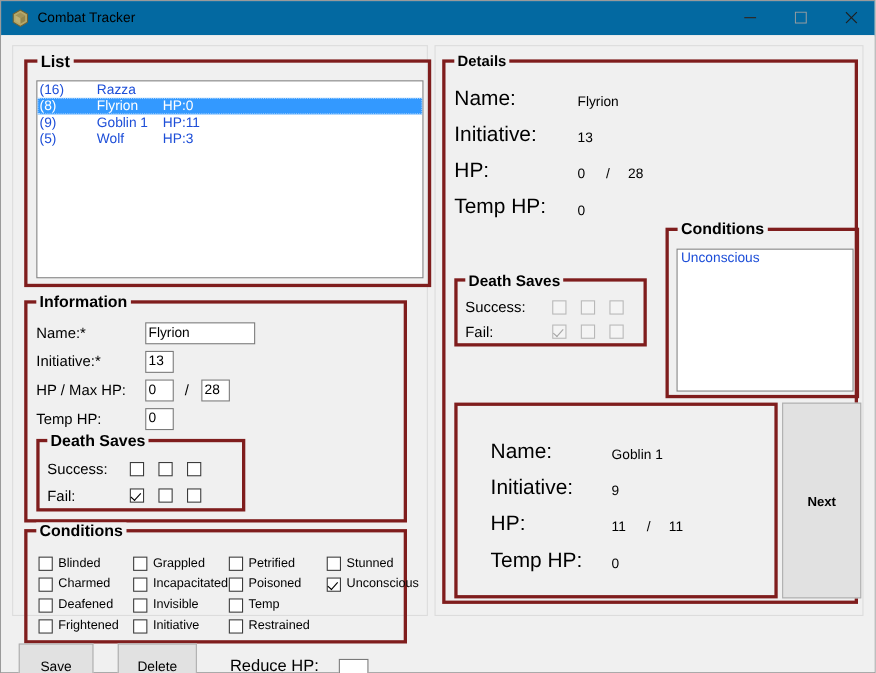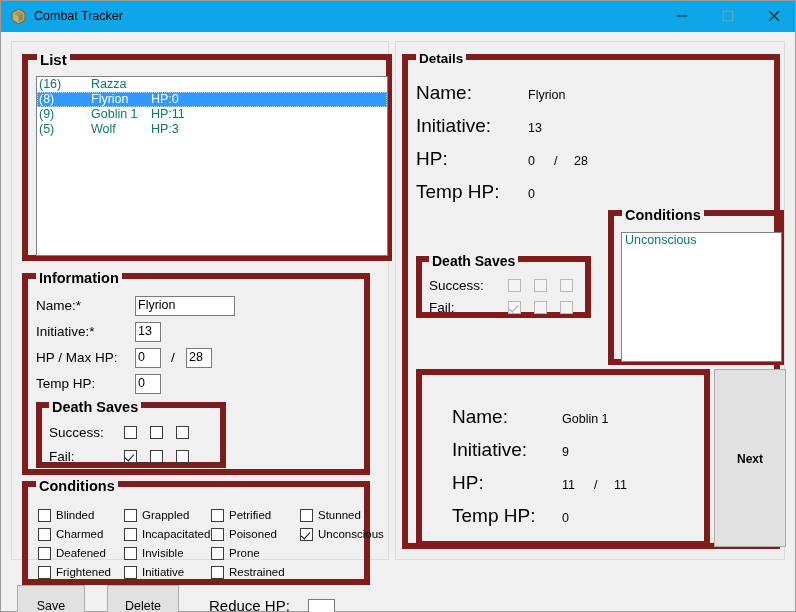--- a/index.html
+++ b/index.html
@@ -24,21 +24,21 @@
     box-sizing: border-box;
     border: 1px solid #9a9a9a;
     background: #f0f0f0;
   }
 
   .titlebar {
     position: absolute;
     left: 0; top: 0;
     width: 794px;
     height: 31px;
-    background: #0ea5e9;
+    background: #0369a1;
     border-bottom: 1px solid #dcdcdc;
   }
   .title-icon {
     position: absolute;
     left: 9px; top: 7px;
     width: 17px; height: 17px;
   }
   .title-text {
     position: absolute;
     left: 33px; top: 7px;
@@ -75,21 +75,21 @@
     border: 1px solid #dcdcdc;
     background: #f0f0f0;
   }
   #left-panel  { left: 10px;  top: 9px;  width: 378px; height: 519px; }
   #right-panel { left: 394px; top: 9px;  width: 390px; height: 519px; }
 
   
   .group {
     position: absolute;
     box-sizing: border-box;
-    border: 6px solid #7f1d1d;
+    border: 3px solid #7f1d1d;
     background: transparent;
     padding-left: 36px;
   }
   .group > .glabel {
     position: absolute;
     top: -9px;
     background: #f0f0f0;
     padding: 0 3px;
     white-space: nowrap;
     color: #000000;
@@ -105,21 +105,21 @@
     background: #ffffff;
     border: 1px solid #828282;
     overflow: hidden;
   }
   #combat-list { left: 8px; top: 16px; width: 352px; height: 180px; }
   .list-row {
     position: relative;
     height: 15px;
     line-height: 15px;
     font-size: 12.5px;
-    color: #0f766e;
+    color: #1d4ed8;
     white-space: nowrap;
     padding-left: 2px;
     box-sizing: border-box;
   }
   .list-row.selected {
     background: #3399ff;
     color: #ffffff;
     outline: 1px dotted #b0d8ff;
     outline-offset: -1px;
   }
@@ -442,21 +442,21 @@
         <div class="cond-item" style="left:183px; top:22px;">
           <span class="cb"></span>
           <span class="cond-text">Petrified</span>
         </div>
         <div class="cond-item" style="left:183px; top:41px;">
           <span class="cb"></span>
           <span class="cond-text">Poisoned</span>
         </div>
         <div class="cond-item" style="left:183px; top:60px;">
           <span class="cb"></span>
-          <span class="cond-text">Prone</span>
+          <span class="cond-text">Temp</span>
         </div>
         <div class="cond-item" style="left:183px; top:79px;">
           <span class="cb"></span>
           <span class="cond-text">Restrained</span>
         </div>
 
         <div class="cond-item" style="left:272px; top:22px;">
           <span class="cb"></span>
           <span class="cond-text">Stunned</span>
         </div>

